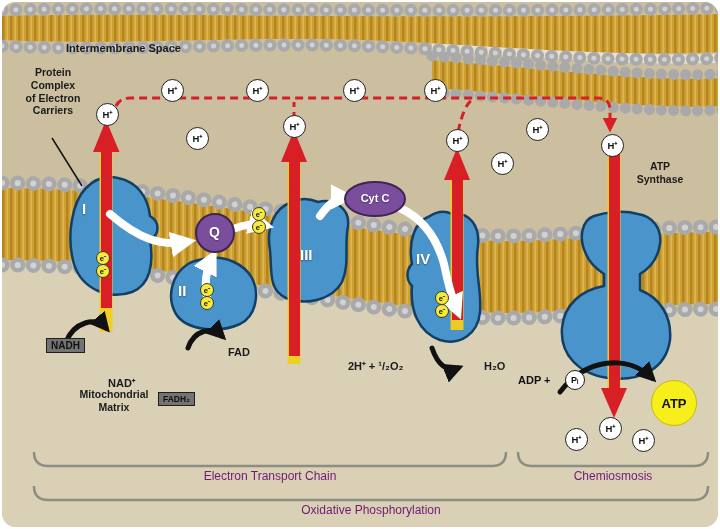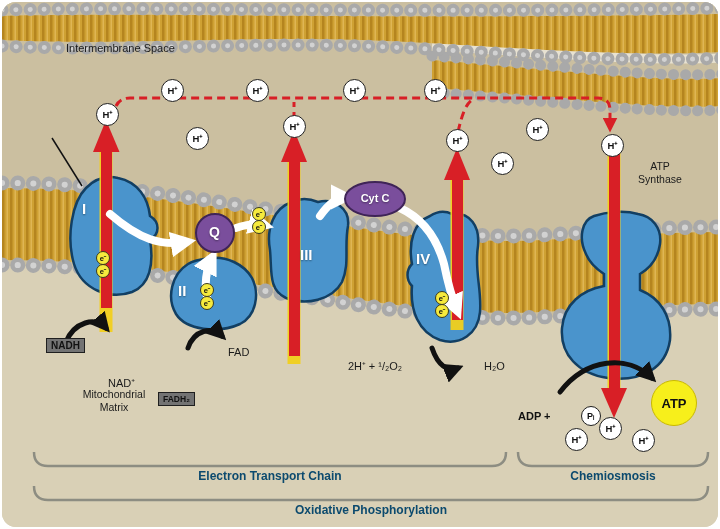--- a/index.html
+++ b/index.html
@@ -1,30 +1,30 @@
 <!DOCTYPE html>
 <html><head>
 <meta charset="utf-8">
 <style>
   html,body{margin:0;padding:0;background:#ffffff;font-family:"Liberation Sans",sans-serif;}
   #stage{position:relative;width:720px;height:529px;background:#ffffff;overflow:hidden;}
   #scene{position:absolute;inset:2px;border-radius:14px;overflow:hidden;background:#d9d0b6;}
   svg{position:absolute;left:0;top:0;}
-  .lbl{position:absolute;font-weight:normal;color:#1b1b1b;font-size:11px;line-height:1.22;white-space:pre-line;}
+  .lbl{position:absolute;font-weight:bold;color:#1b1b1b;font-size:11px;line-height:1.22;white-space:pre-line;}
   .center{text-align:center;}
   .hplus{position:absolute;width:23px;height:23px;border-radius:50%;background:#ffffff;
          border:1.6px solid #1f1f1f;display:flex;align-items:center;justify-content:center;
          font-size:9.5px;font-weight:bold;color:#111;box-sizing:border-box;}
   .elec{position:absolute;width:14px;height:14px;border-radius:50%;background:#f6ea3d;
         border:1.2px solid #3a3a1f;display:flex;align-items:center;justify-content:center;
         font-size:7.5px;font-weight:bold;color:#111;box-sizing:border-box;}
   .obox{position:absolute;background:#737373;border:1.6px solid #1f1f1f;padding:1px 4px;
         font-weight:bold;font-size:10px;color:#111;}
   .numeral{position:absolute;font-weight:bold;color:#ffffff;font-size:15px;text-shadow:0 1px 2px rgba(0,0,0,.4);}
-  .bracket-lbl{position:absolute;font-weight:bold;font-size:12px;color:#0c4a6e;text-align:center;}
+  .bracket-lbl{position:absolute;font-weight:normal;font-size:12px;color:#701a75;text-align:center;}
   .atpcircle{position:absolute;width:46px;height:46px;border-radius:50%;background:#f7ef1b;
              border:1px solid #c9b900;display:flex;align-items:center;justify-content:center;
              font-size:13px;font-weight:bold;color:#111;box-sizing:border-box;}
   .adpwrap{position:absolute;display:flex;align-items:center;font-weight:bold;font-size:11px;color:#111;}
   .picircle{width:20px;height:20px;border-radius:50%;background:#fff;border:1.6px solid #1f1f1f;
             display:flex;align-items:center;justify-content:center;font-size:9px;font-weight:bold;
             box-sizing:border-box;margin-left:14px;}
 </style>
 </head>
 <body>
@@ -142,20 +142,24 @@
 
   <g fill="none" stroke="#8d8d82" stroke-width="2.5">
     <path d="M32,450 Q32,464 46,464 L490,464 Q504,464 504,450"></path>
     <path d="M516,450 Q516,464 530,464 L692,464 Q706,464 706,450"></path>
     <path d="M32,484 Q32,498 46,498 L692,498 Q706,498 706,484"></path>
   </g>
 </svg>
 
 <div class="lbl" style="left:64px;top:40px;">Intermembrane Space</div>
 
+<div class="lbl center" style="left:8px;top:64px;width:86px;font-size:10.5px;">Protein
+Complex
+of Electron
+Carriers</div>
 
 <div class="lbl center" style="left:618px;top:158px;width:80px;font-size:10.5px;">ATP
 Synthase</div>
 
 <div class="lbl center" style="left:60px;top:386px;width:104px;font-size:10.5px;">Mitochondrial
 Matrix</div>
 
 <div class="numeral" style="left:80px;top:198px;">I</div>
 <div class="numeral" style="left:176px;top:280px;">II</div>
 <div class="numeral" style="left:298px;top:244px;">III</div>
@@ -163,21 +167,21 @@
 <div class="numeral" style="left:207px;top:222px;font-size:14px;">Q</div>
 <div class="numeral center" style="left:347px;top:190px;width:52px;font-size:11px;">Cyt C</div>
 
 <div class="obox" style="left:44px;top:336px;">NADH</div>
 <div class="lbl" style="left:106px;top:330px;margin-top:45px;">NAD⁺</div>
 <div class="obox" style="left:156px;top:346px;font-size:8.5px;margin-top:44px;">FADH₂</div>
 <div class="lbl" style="left:226px;top:344px;">FAD</div>
 <div class="lbl" style="left:346px;top:358px;">2H⁺ + ¹/₂O₂</div>
 <div class="lbl" style="left:466px;top:358px;padding-left:16px;">H₂O</div>
 
-<div class="adpwrap" style="left:516px;top:404px;gap:16px;">
+<div class="adpwrap" style="left:516px;top:368px;">
   <span>ADP +</span>
   <span class="picircle">Pᵢ</span>
 </div>
 <div class="atpcircle" style="left:649px;top:378px;">ATP</div>
 
 <div class="hplus" style="left:94px;top:101px;">H⁺</div>
 <div class="hplus" style="left:159px;top:77px;">H⁺</div>
 <div class="hplus" style="left:244px;top:77px;">H⁺</div>
 <div class="hplus" style="left:341px;top:77px;">H⁺</div>
 <div class="hplus" style="left:422px;top:77px;">H⁺</div>

